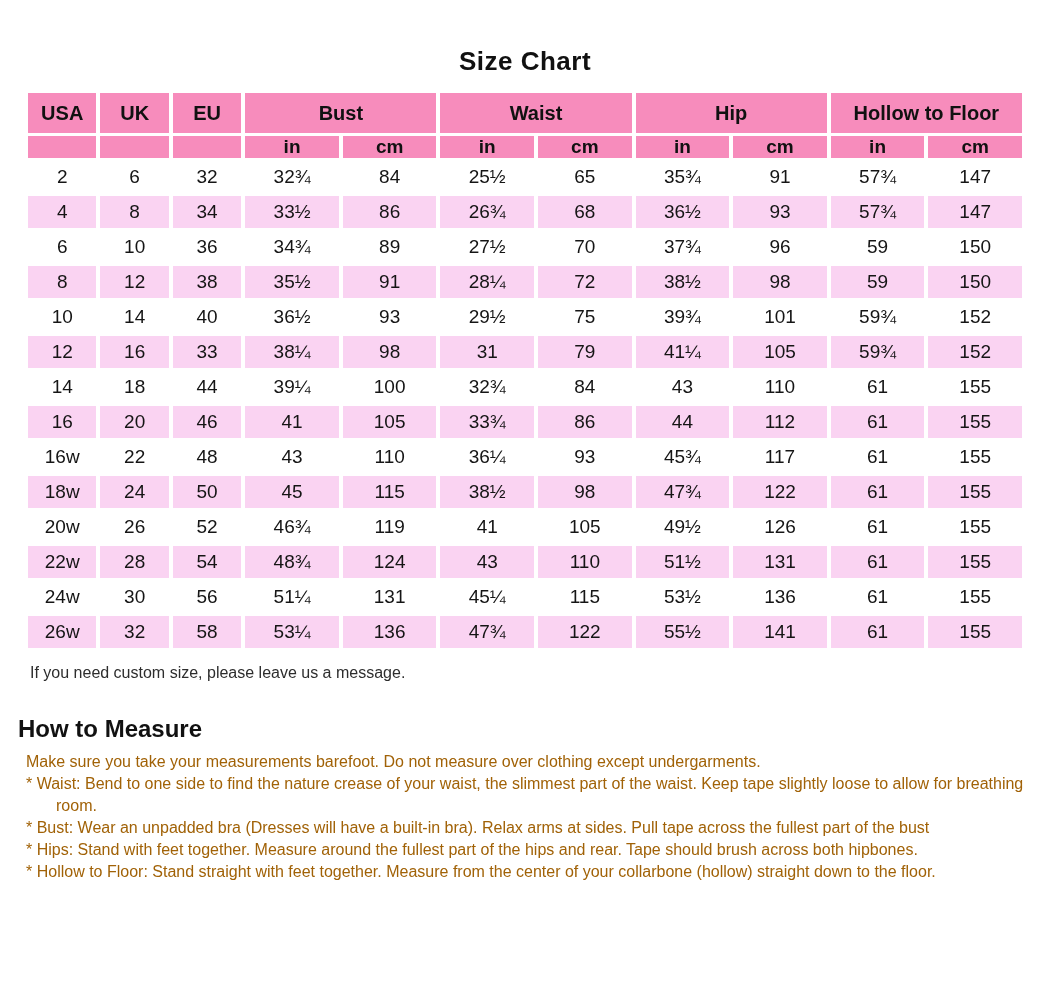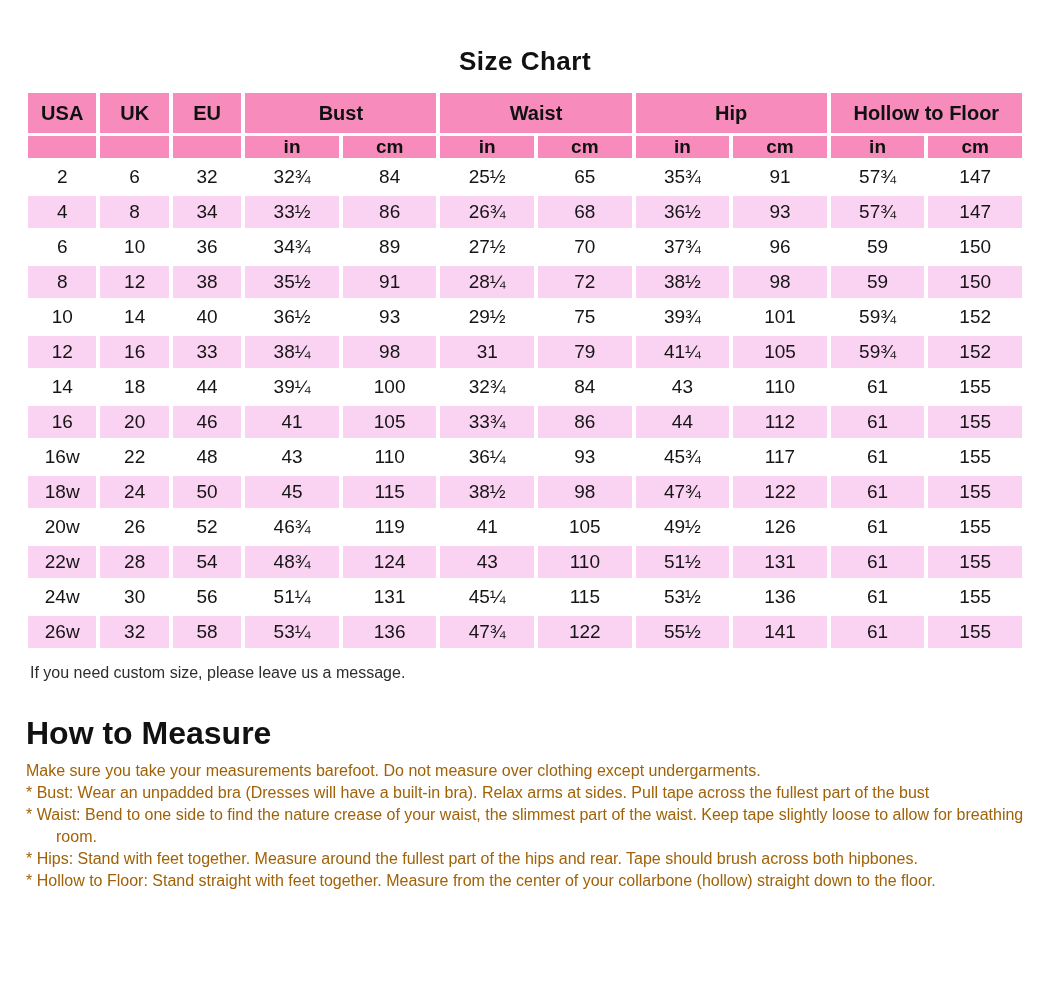--- a/index.html
+++ b/index.html
@@ -65,22 +65,22 @@
   table.size-table tbody tr:nth-child(even) td {
     background: var(--row-pink);
   }
   .notes {
     margin: 10px 24px 0 30px;
     font-size: 16px;
     line-height: 23px;
     color: #2d2d2d;
   }
   .how-heading {
-    margin: 31px 0 8px 26px;
-    font-size: 32px;
+    margin: 31px 0 8px 18px;
+    font-size: 24px;
     font-weight: bold;
     color: #111;
   }
   .instructions {
     margin: 0 16px 0 26px;
     font-size: 16px;
     line-height: 22px;
     color: #a16207;
   }
   .instructions p {
@@ -323,17 +323,17 @@
 </table>
 
 <div class="notes">
   <div>If you need custom size, please leave us a message.</div>
 </div>
 
 <h2 class="how-heading">How to Measure</h2>
 
 <div class="instructions">
   <p class="intro">Make sure you take your measurements barefoot. Do not measure over clothing except undergarments.</p>
-<p>* Bust: Wear an unpadded bra (Dresses will have a built-in bra). Relax arms at sides. Pull tape across the fullest part of the bust</p>
-    <p>* Waist: Bend to one side to find the nature crease of your waist, the slimmest part of the waist. Keep tape slightly loose to allow for breathing room.</p>
+<p>* Waist: Bend to one side to find the nature crease of your waist, the slimmest part of the waist. Keep tape slightly loose to allow for breathing room.</p>
+    <p>* Bust: Wear an unpadded bra (Dresses will have a built-in bra). Relax arms at sides. Pull tape across the fullest part of the bust</p>
     <p>* Hips: Stand with feet together. Measure around the fullest part of the hips and rear. Tape should brush across both hipbones.</p>
     <p>* Hollow to Floor: Stand straight with feet together. Measure from the center of your collarbone (hollow) straight down to the floor.</p>
   </div>
 
 </body></html>

